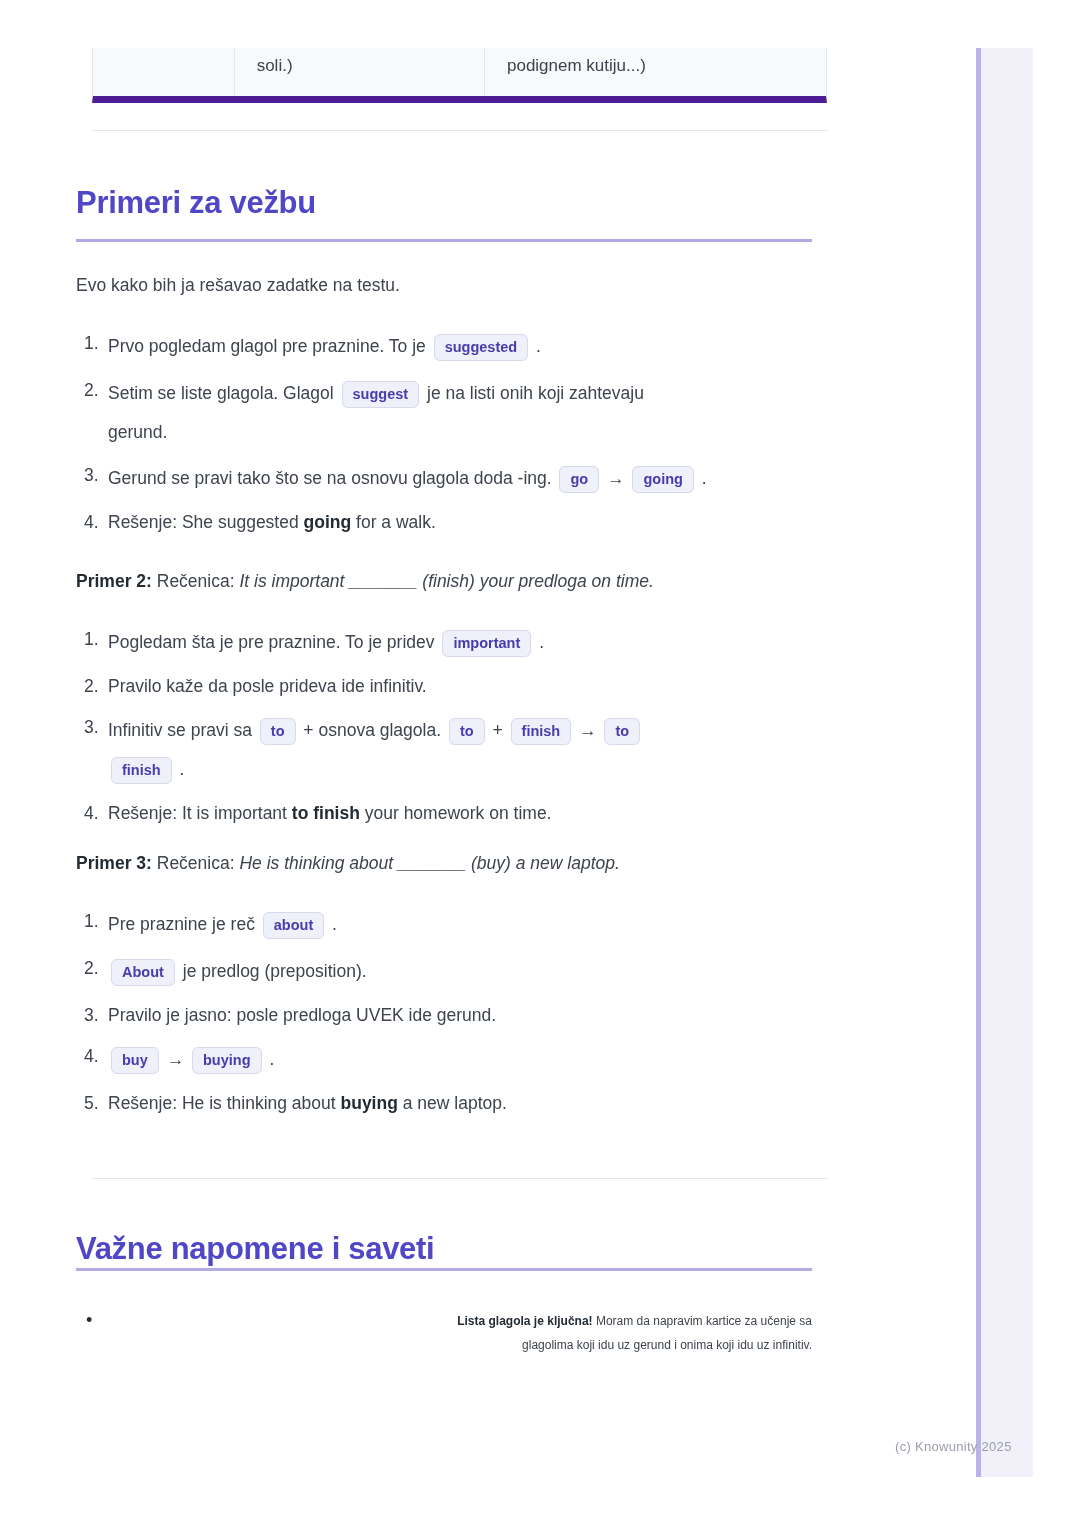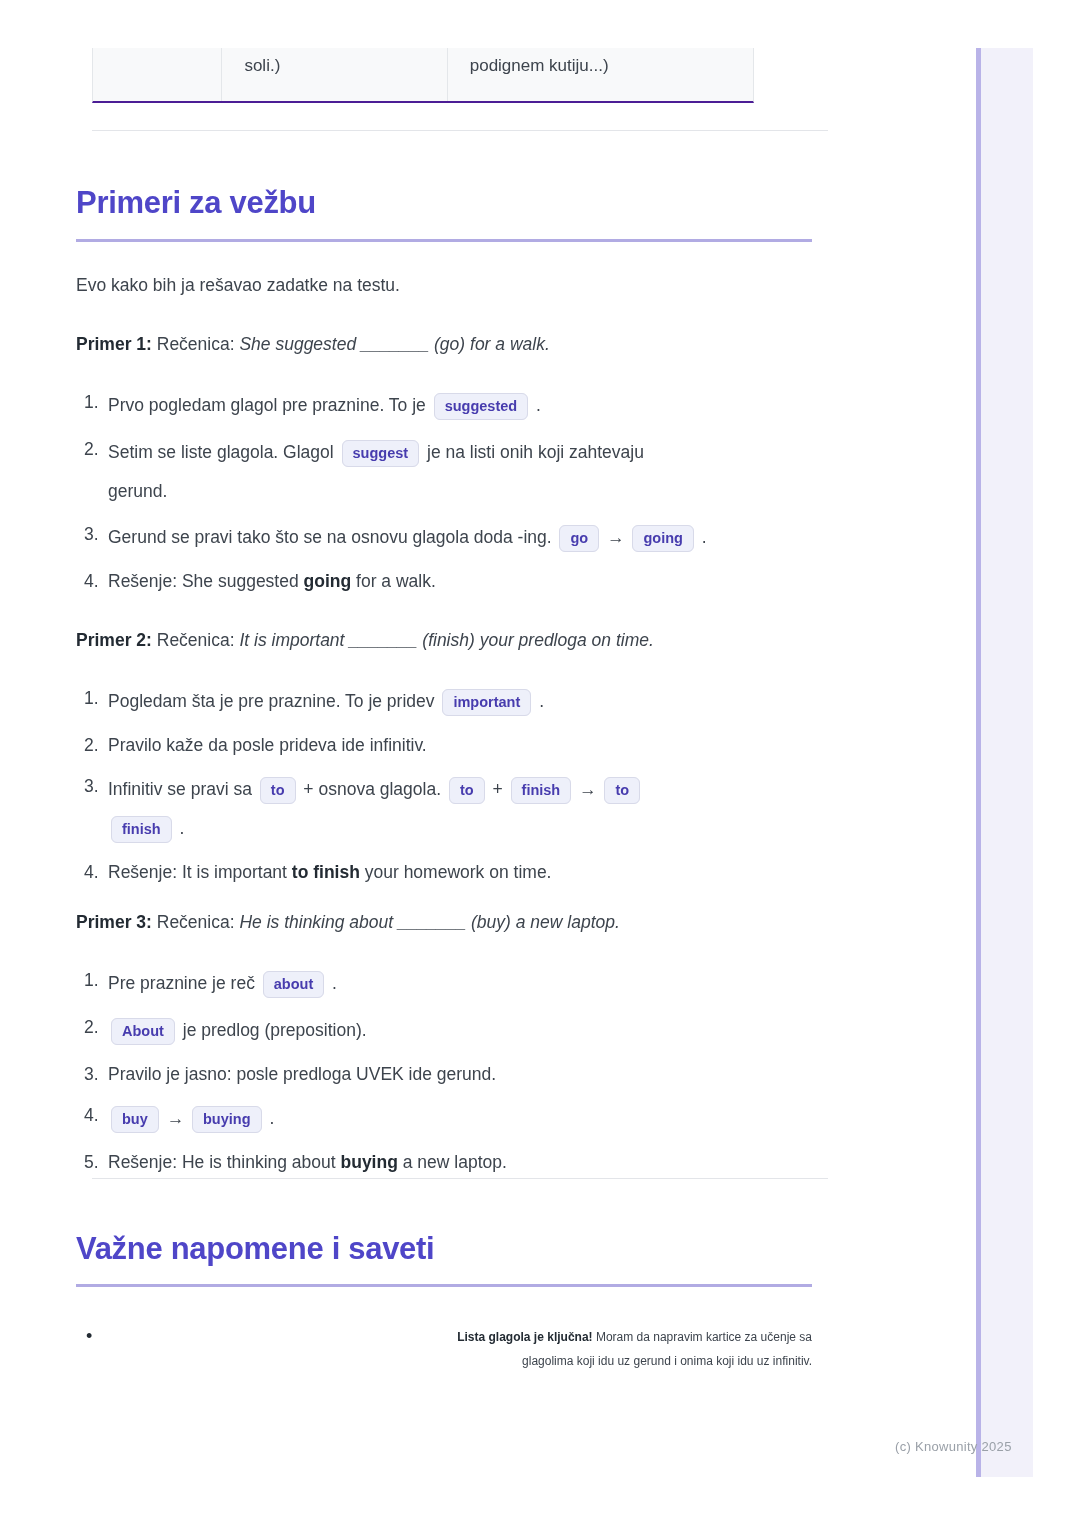--- a/index.html
+++ b/index.html
@@ -8,24 +8,24 @@
     position:relative;
     background:#ffffff;
     font-family:"Liberation Sans", sans-serif;
     color:#3d444d;
     overflow:hidden;
   }
   .content-col { position:absolute; left:76px; width:736px; }
 
   
   .table-frag {
-    position:absolute; top:48px; left:92px; width:662px; height:55px;
+    position:absolute; top:48px; left:92px; width:735px; height:55px;
     display:flex;
     border-left:1px solid #e4e7ea; border-right:1px solid #e4e7ea;
-    border-bottom:2px solid #4c1d95;
+    border-bottom:7px solid #4c1d95;
     background:#f8f9fa;
   }
   .table-frag .cell {
     padding:8px 14px 0 22px;
     font-size:17px; color:#3d444d;
     border-right:1px solid #e4e7ea;
   }
   .table-frag .cell:last-child { border-right:none; }
   .cell.c0 { width:142px; }
   .cell.c1 { width:251px; }
@@ -109,21 +109,20 @@
   <div class="cell c1">soli.)</div>
   <div class="cell c2">podignem kutiju...)</div>
 </div>
 
 <div class="divider divider-1"></div>
 
 <div class="content-col section-1">
   <h2 class="sec-title">Primeri za vežbu</h2>
   <p class="intro">Evo kako bih ja rešavao zadatke na testu.</p>
   <div id="examples">
-      <p class="ex-head"><strong class="ex-label">Primer 1:</strong> Rečenica: <em>She suggested _______ (go) for a walk.</em></p>
       <ol class="steps">
         <li><span class="chip-line">Prvo pogledam glagol pre praznine. To je <code class="chip">suggested</code> .</span></li>
         <li><span class="chip-line">Setim se liste glagola. Glagol <code class="chip">suggest</code> je na listi onih koji zahtevaju<br>gerund.</span></li>
         <li><span class="chip-line">Gerund se pravi tako što se na osnovu glagola doda -ing. <code class="chip">go</code> → <code class="chip">going</code> .</span></li>
         <li><span>Rešenje: She suggested <strong class="b">going</strong> for a walk.</span></li>
       </ol>
       <p class="ex-head"><strong class="ex-label">Primer 2:</strong> Rečenica: <em>It is important _______ (finish) your predloga on time.</em></p>
       <ol class="steps">
         <li><span class="chip-line">Pogledam šta je pre praznine. To je pridev <code class="chip">important</code> .</span></li>
         <li><span>Pravilo kaže da posle prideva ide infinitiv.</span></li>
@@ -137,20 +136,20 @@
         <li><span>Pravilo je jasno: posle predloga UVEK ide gerund.</span></li>
         <li><span class="chip-line"><code class="chip">buy</code> → <code class="chip">buying</code> .</span></li>
         <li><span>Rešenje: He is thinking about <strong class="b">buying</strong> a new laptop.</span></li>
       </ol>
     </div>
 </div>
 
 <div class="divider divider-2"></div>
 
 <div class="content-col section-2">
-  <h2 class="sec-title" style="padding-bottom:16px;">Važne napomene i saveti</h2>
+  <h2 class="sec-title" style="padding-bottom:0;">Važne napomene i saveti</h2>
   <ul class="notes" id="notes">
       <li><span><strong class="b">Lista glagola je ključna!</strong> Moram da napravim kartice za učenje sa<br>glagolima koji idu uz gerund i onima koji idu uz infinitiv.</span></li>
     </ul>
 </div>
 
 <div class="watermark">(c) Knowunity 2025</div>
 <div class="scroll-strip"></div>
 
 </body></html>

